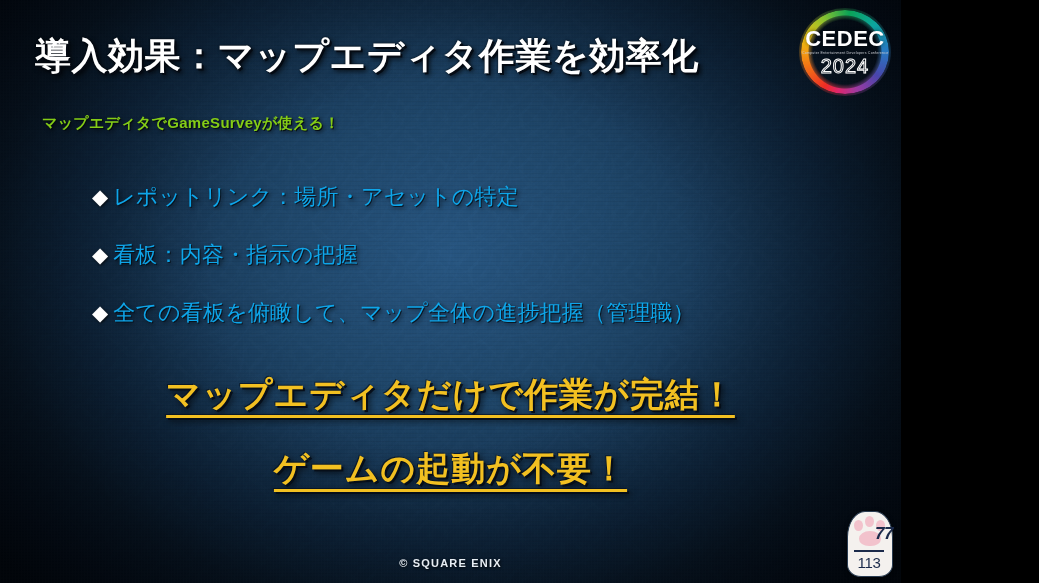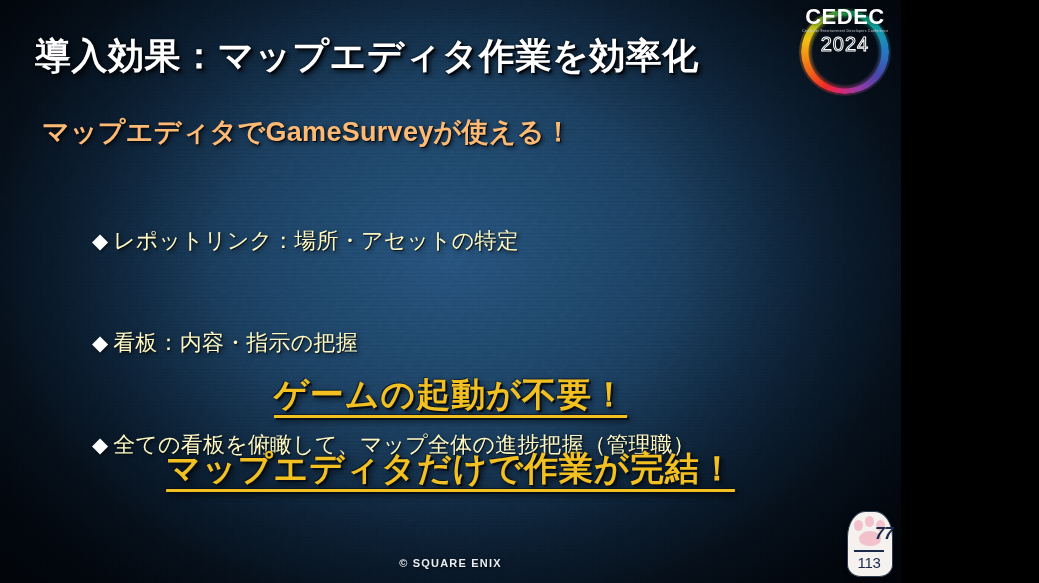--- a/index.html
+++ b/index.html
@@ -92,23 +92,23 @@
       2px 2px 0 rgba(4,10,18,.95),
       3px 3px 5px rgba(0,0,0,.85),
       0 0 2px rgba(0,0,0,.9);
     white-space: nowrap;
   }
 
   .subtitle {
     position: absolute;
     left: 42px;
     top: 114px;
-    font-size: 27px;
-    font-weight: bold;
-    color: #fdba74;
+    font-size: 15px;
+    font-weight: bold;
+    color: #84cc16;
     letter-spacing: .3px;
     text-shadow:
       1px 1px 0 rgba(4,10,18,.9),
       2px 2px 4px rgba(0,0,0,.75);
     white-space: nowrap;
   }
 
   .bullets {
     position: absolute;
     left: 92px;
@@ -122,26 +122,25 @@
     white-space: nowrap;
   }
   .bullet-marker {
     font-size: 21px;
     color: #ffffff;
     margin-right: 5px;
     text-shadow: 1px 1px 3px rgba(0,0,0,.8);
   }
   .bullet-text {
     font-size: 22px;
-    color: #fef9c3;
+    color: #0ea5e9;
     letter-spacing: .2px;
     text-shadow:
       1px 1px 0 rgba(5,12,20,.75),
       2px 2px 4px rgba(0,0,0,.65);
-    margin-top: 44px;
   }
 
   .conclusions {
     position: absolute;
     left: 0;
     right: 0;
     top: 372px;
     text-align: center;
   }
   .conclusion-line {
@@ -218,21 +217,21 @@
     -webkit-mask: radial-gradient(circle, transparent 0 32px, #000 36px 48px, transparent 50px);
             mask: radial-gradient(circle, transparent 0 32px, #000 36px 48px, transparent 50px);
     filter: blur(5px);
   }
   .cedec-inner {
     position: absolute;
     inset: 0;
     display: flex;
     flex-direction: column;
     align-items: center;
-    justify-content: flex-start;
+    justify-content: center;
     line-height: 1;
   }
   .cedec-word {
     font-size: 22px;
     font-weight: bold;
     letter-spacing: .5px;
     color: #ffffff;
     text-shadow: 0 0 4px rgba(0,0,0,.6);
   }
   .cedec-tag {
@@ -350,22 +349,22 @@
       </div>
 
       <div class="bullet-row">
         <span class="bullet-marker">◆</span>
         <span class="bullet-text">全ての看板を俯瞰して、マップ全体の進捗把握（管理職）</span>
       </div>
 
     </div>
 
     <div class="conclusions">
+      <span class="conclusion-line">マップエディタだけで作業が完結！</span>
       <span class="conclusion-line">ゲームの起動が不要！</span>
-      <span class="conclusion-line">マップエディタだけで作業が完結！</span>
     </div>
 
     <div class="copyright">© SQUARE ENIX</div>
 
     <div class="cedec-logo">
       <div class="cedec-ring-glow"></div>
       <div class="cedec-ring"></div>
       <div class="cedec-inner">
         <span class="cedec-word">CEDEC</span>
         <span class="cedec-tag">Computer Entertainment Developers Conference</span>

